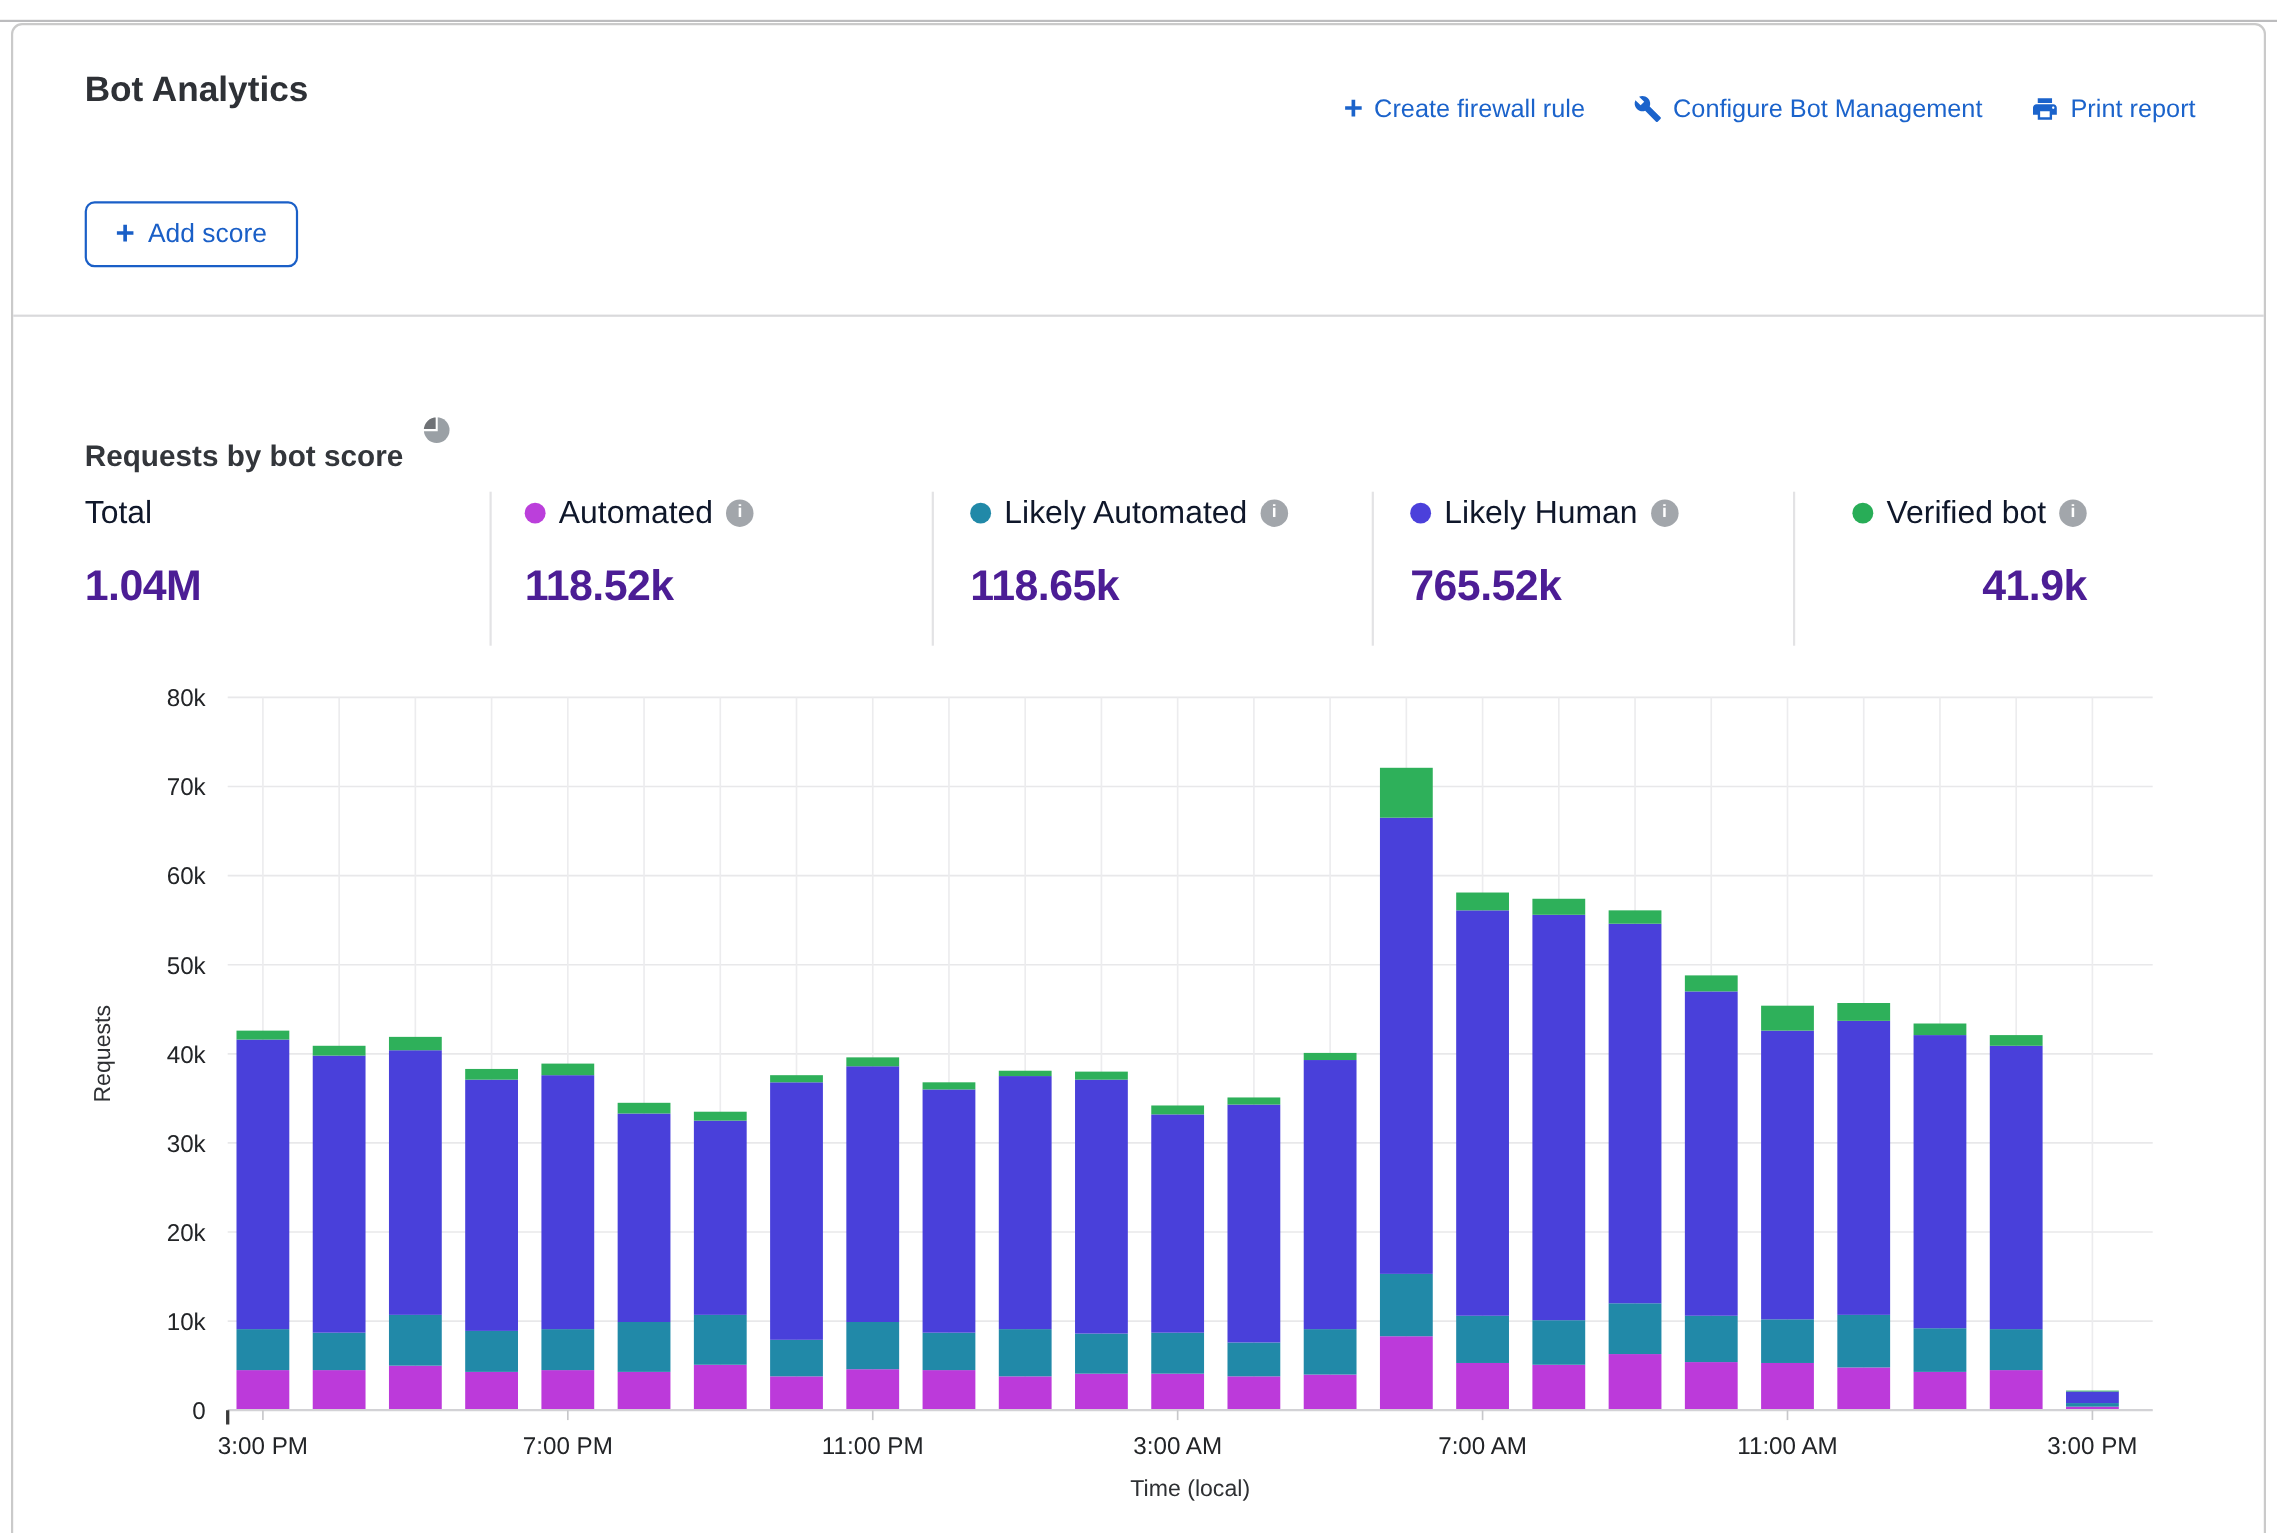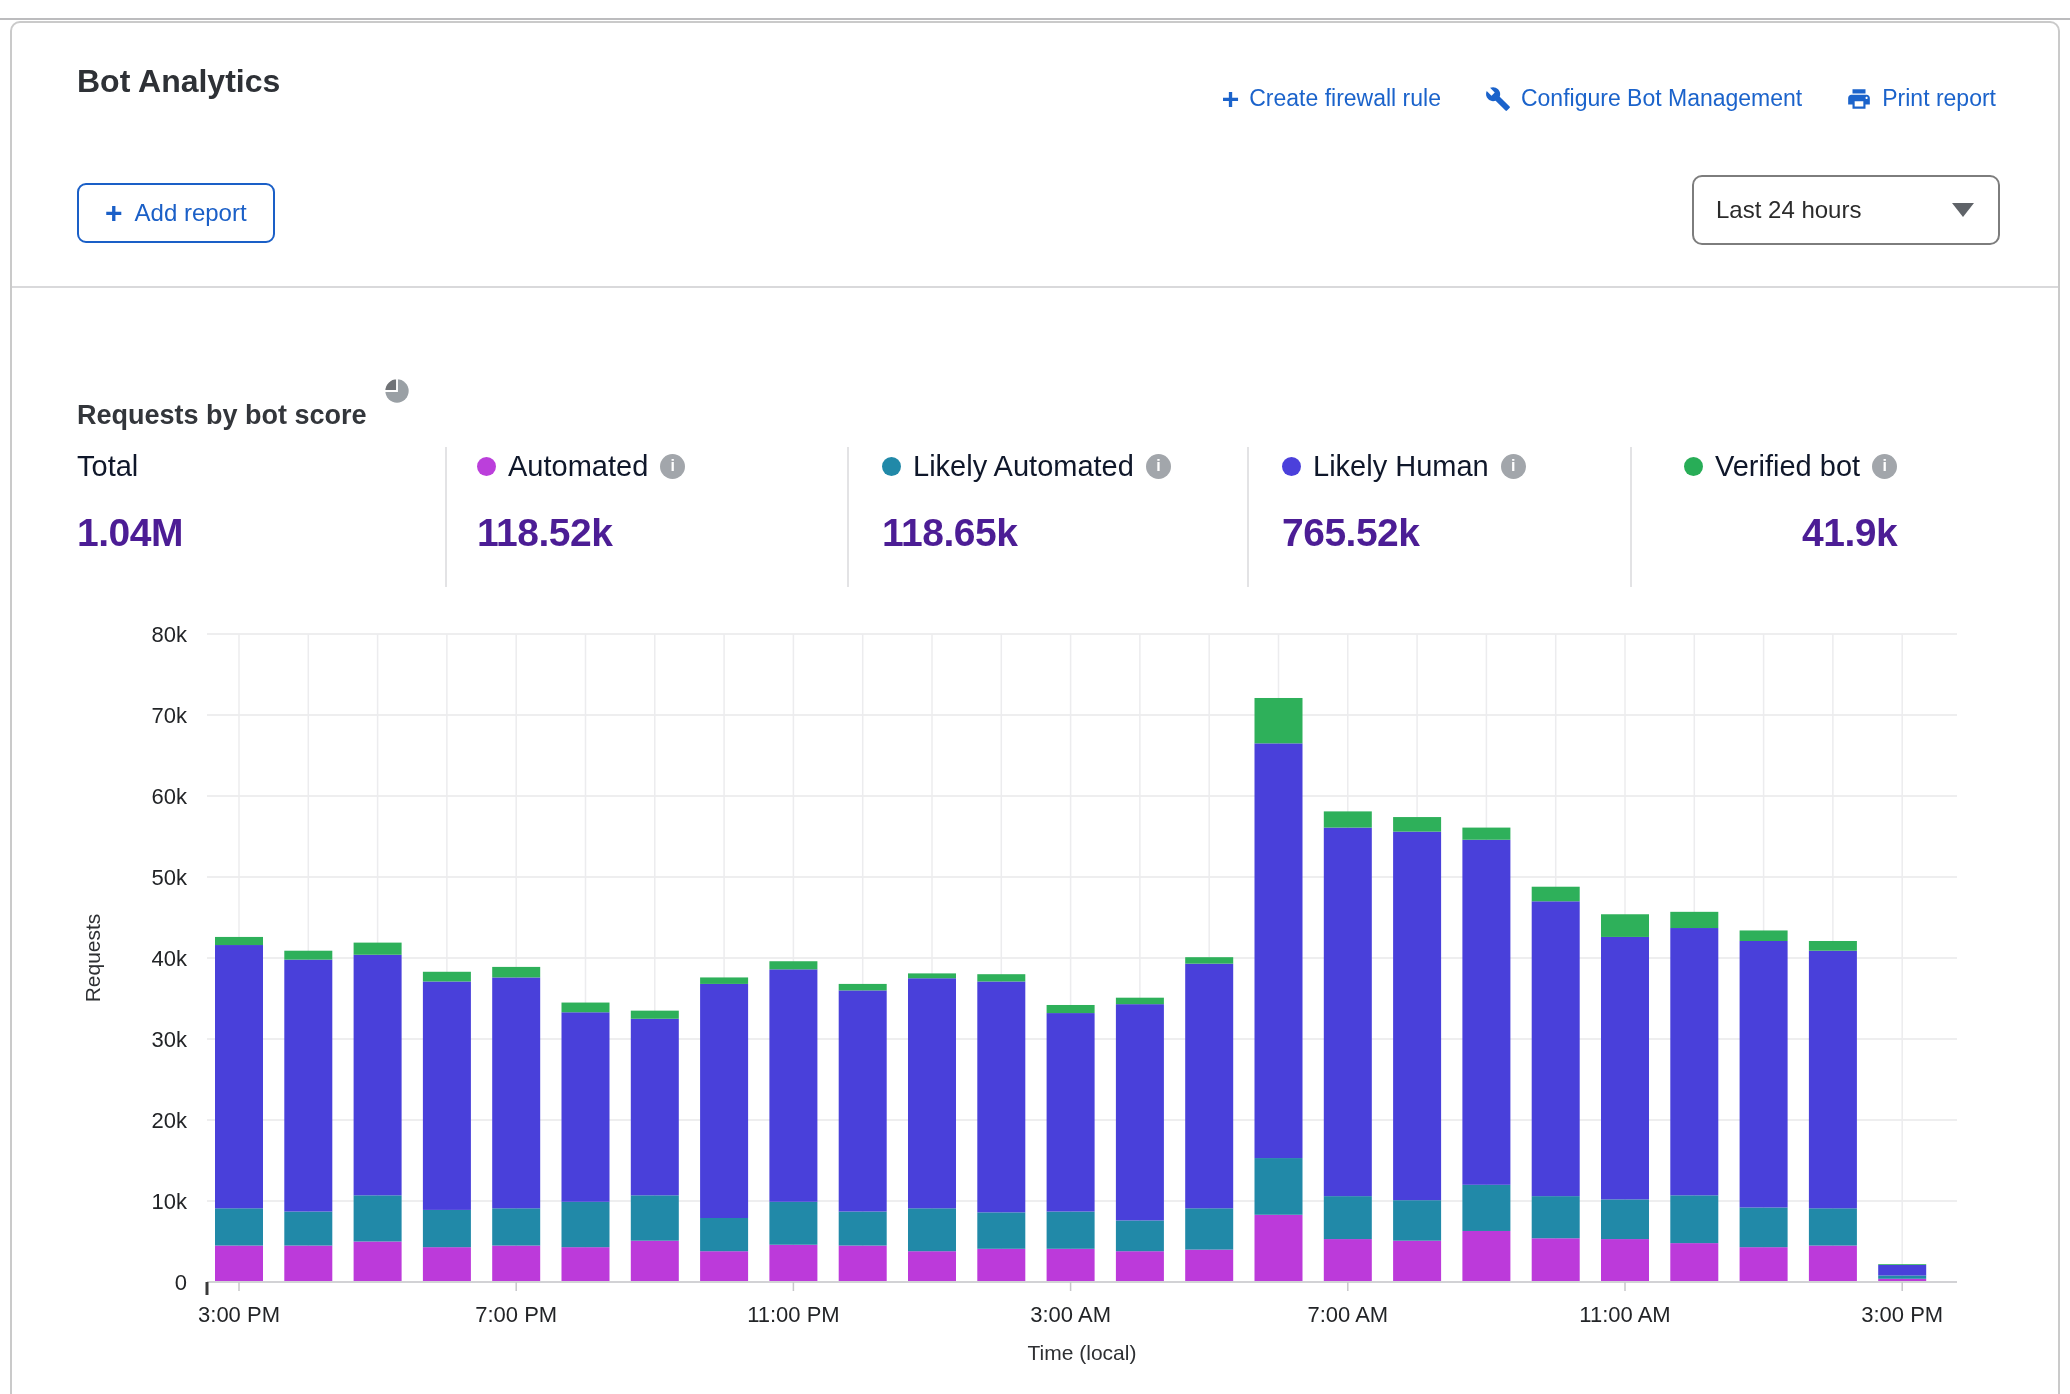--- a/index.html
+++ b/index.html
@@ -76,27 +76,23 @@
         <svg width="26" height="26" viewBox="0 0 24 24" fill="#1b63cb">
             <path d="M19 8H5c-1.66 0-3 1.34-3 3v6h4v4h12v-4h4v-6c0-1.66-1.34-3-3-3zm-3 11H8v-5h8v5zm3-7c-.55 0-1-.45-1-1s.45-1 1-1 1 .45 1 1-.45 1-1 1zm-1-9H6v4h12V3z"></path>
           </svg>
       </span>
       <span>Print report</span>
     </div>
   </div>
 
   <button class="add-filter">
     <span class="plus-glyph">+</span>
-    <span>Add report</span>
+    <span>Add score</span>
   </button>
 
-  <div class="time-select">
-    <span>Last 24 hours</span>
-    <span class="caret-down"></span>
-  </div>
 
   <div class="header-divider"></div>
 
   <div class="section-heading">
     <h2>Requests by bot score</h2>
     <span>
       <svg width="28" height="28" viewBox="0 0 24 24">
         <circle cx="12" cy="12" r="10" fill="#9aa0a5"></circle>
         <path d="M12 12 L12 1.2 A10.8 10.8 0 0 0 1.2 12 Z" fill="#6f7276" stroke="#ffffff" stroke-width="1.6"></path>
       </svg>

